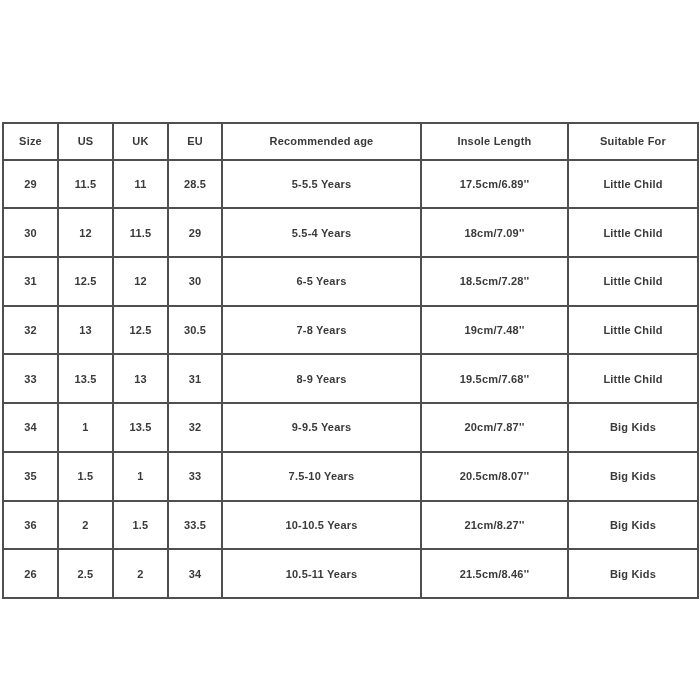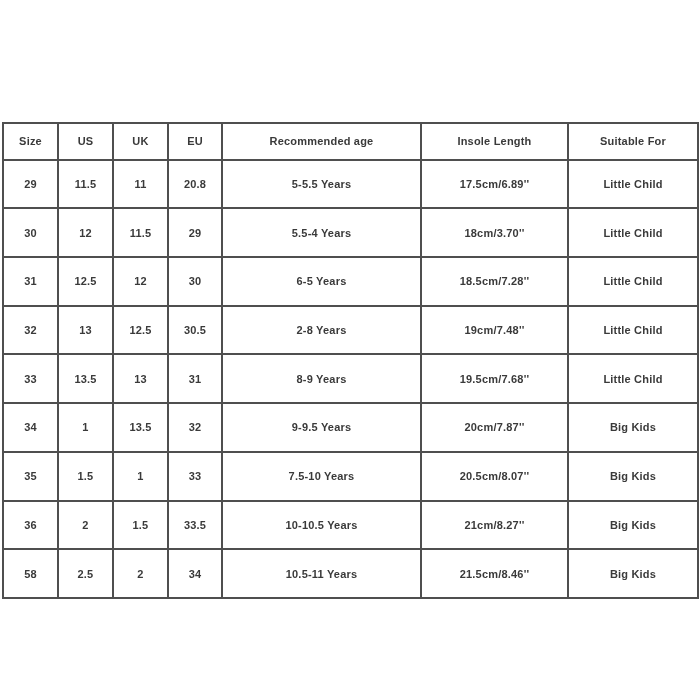--- a/index.html
+++ b/index.html
@@ -72,49 +72,49 @@
         <th>Recommended age</th>
         <th>Insole Length</th>
         <th>Suitable For</th>
       </tr>
     </thead>
     <tbody>
         <tr>
           <td>29</td>
           <td>11.5</td>
           <td>11</td>
-          <td>20.8</td>
+          <td>28.5</td>
           <td>5-5.5 Years</td>
           <td>17.5cm/6.89''</td>
           <td>Little Child</td>
         </tr>
         <tr>
           <td>30</td>
           <td>12</td>
           <td>11.5</td>
           <td>29</td>
           <td>5.5-4 Years</td>
-          <td>18cm/3.70''</td>
+          <td>18cm/7.09''</td>
           <td>Little Child</td>
         </tr>
         <tr>
           <td>31</td>
           <td>12.5</td>
           <td>12</td>
           <td>30</td>
           <td>6-5 Years</td>
           <td>18.5cm/7.28''</td>
           <td>Little Child</td>
         </tr>
         <tr>
           <td>32</td>
           <td>13</td>
           <td>12.5</td>
           <td>30.5</td>
-          <td>2-8 Years</td>
+          <td>7-8 Years</td>
           <td>19cm/7.48''</td>
           <td>Little Child</td>
         </tr>
         <tr>
           <td>33</td>
           <td>13.5</td>
           <td>13</td>
           <td>31</td>
           <td>8-9 Years</td>
           <td>19.5cm/7.68''</td>
@@ -141,21 +141,21 @@
         <tr>
           <td>36</td>
           <td>2</td>
           <td>1.5</td>
           <td>33.5</td>
           <td>10-10.5 Years</td>
           <td>21cm/8.27''</td>
           <td>Big Kids</td>
         </tr>
         <tr>
-          <td>58</td>
+          <td>26</td>
           <td>2.5</td>
           <td>2</td>
           <td>34</td>
           <td>10.5-11 Years</td>
           <td>21.5cm/8.46''</td>
           <td>Big Kids</td>
         </tr>
       </tbody>
   </table>
 </div>

